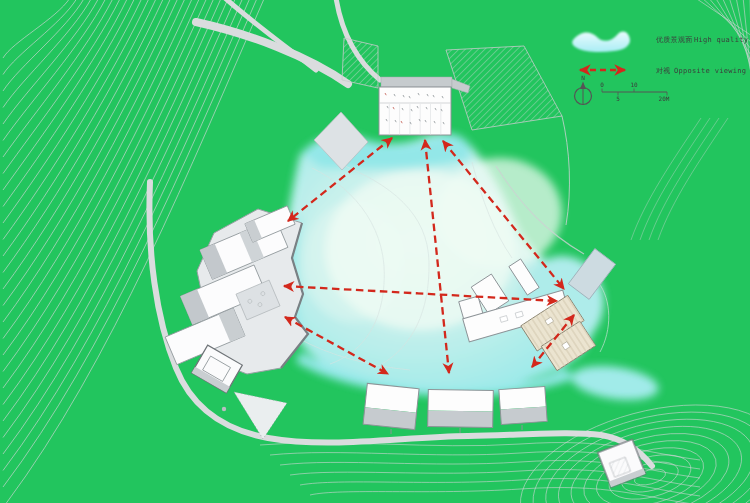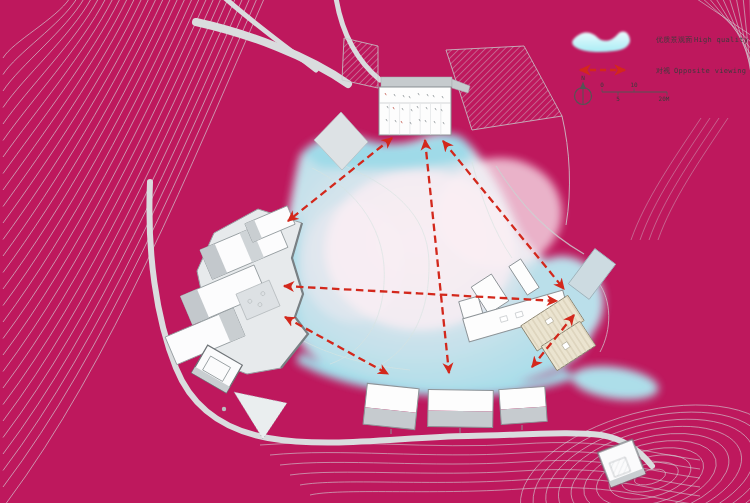--- a/index.html
+++ b/index.html
@@ -1,16 +1,16 @@
 <!DOCTYPE html>
 <html><head>
 <meta charset="utf-8">
 <style>
   html,body{margin:0;padding:0;background:#ffffff;}
-  .canvas{position:relative;width:750px;height:503px;background:#be185d;overflow:hidden;
+  .canvas{position:relative;width:750px;height:503px;background:#22c55e;overflow:hidden;
           font-family:"DejaVu Sans Mono","Liberation Mono",monospace;}
   svg{display:block;}
   text{fill:#3c3c3c;}
   .lbl{font-size:7px;letter-spacing:.3px;}
   .tiny{font-size:6px;}
 </style>
 </head>
 <body>
 
 <div class="canvas">

